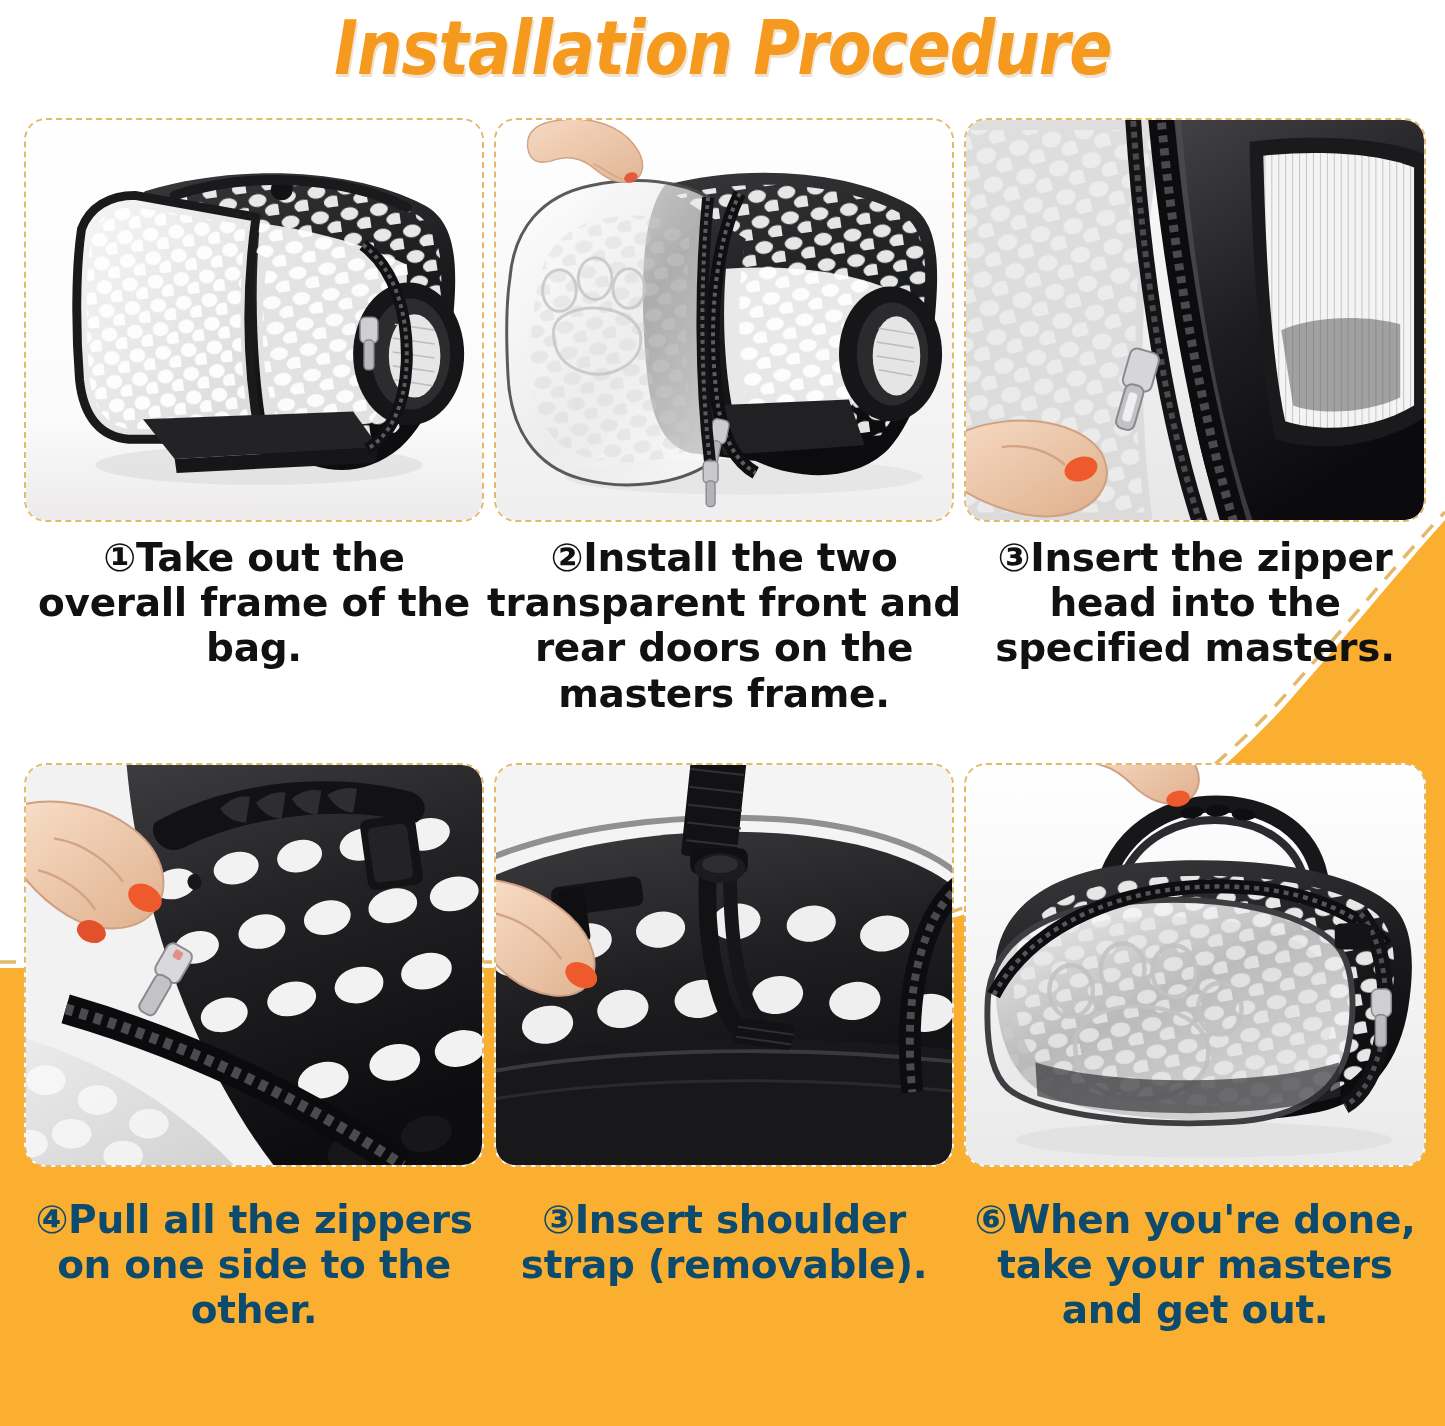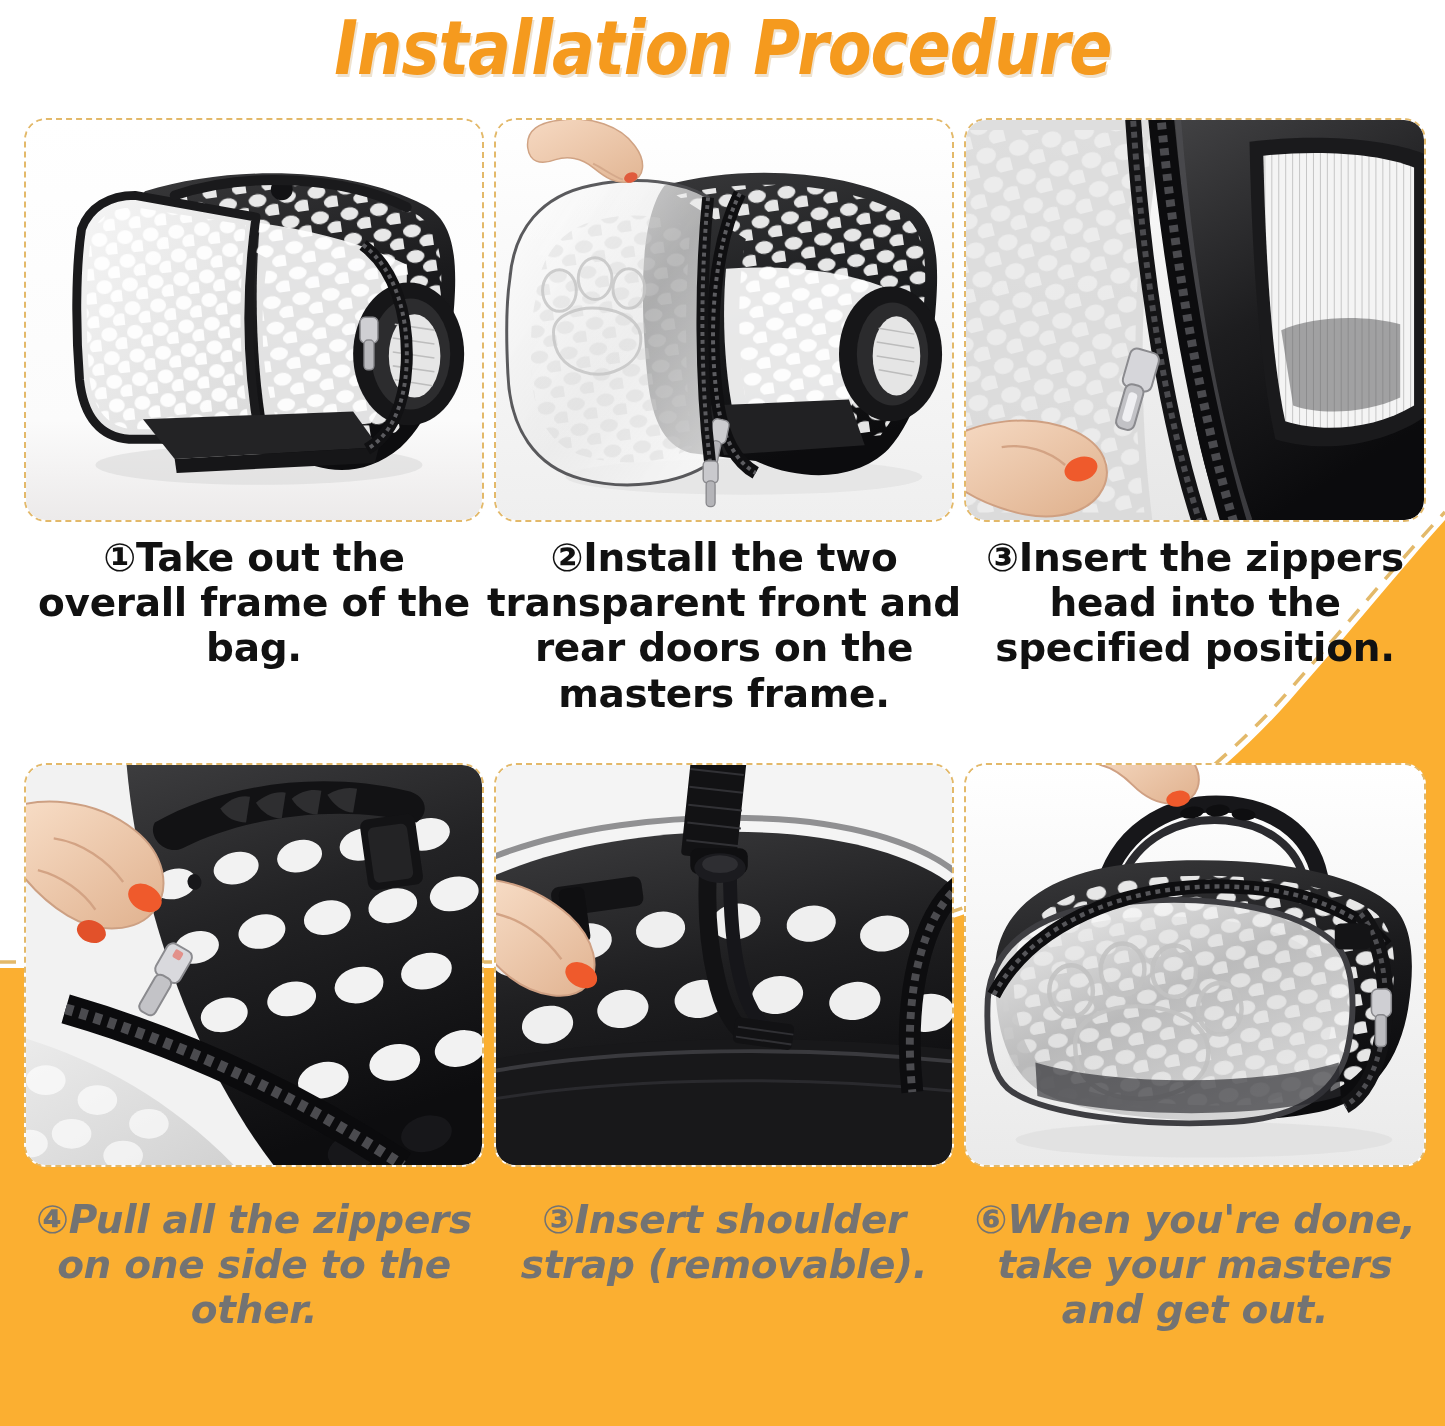--- a/index.html
+++ b/index.html
@@ -49,21 +49,21 @@
   .caption{
     position:absolute;
     text-align:center;
     font-weight:bold;
     line-height:1.16;
     font-size:39px;
     letter-spacing:-.3px;
     font-family:"DejaVu Sans","Liberation Sans",sans-serif;
   }
   .caption.dark{color:#111111;}
-  .caption.light{color:#737373;font-style:italic;}
+  .caption.light{color:#0c4a6e;}
 
   
   .scene{position:absolute;inset:0;}
 </style>
 </head>
 <body>
 
 <div class="page">
 
   <svg class="bg-layer" viewBox="0 0 1445 1426" preserveAspectRatio="none">
@@ -313,21 +313,21 @@
 
             <g>
               <path d="M-30,330 C10,300 70,296 110,314 C140,328 148,352 138,372
                        C126,396 92,404 60,398 C20,390 -10,372 -30,352 Z" fill="url(#g3skin)" stroke="#cfa082" stroke-width="2"></path>
               <path d="M36,330 C60,326 84,334 100,348" fill="none" stroke="#d3a384" stroke-width="2.4"></path>
               <ellipse cx="116" cy="352" rx="17" ry="12" fill="#ef5a2c" transform="rotate(-18 116 352)"></ellipse>
             </g>
           </svg>
         </div>
       </div>
-      <div class="caption dark" style="left:958px;top:535px;width:474px;">③Insert the zippers head into the specified position.</div>
+      <div class="caption dark" style="left:958px;top:535px;width:474px;">③Insert the zipper head into the specified masters.</div>
     </div>
 
     <div class="cell">
       <div class="photo" style="left:24px;top:763px;width:460px;height:404px;">
         <div class="inner">
           <svg class="scene" viewBox="0 0 460 404" preserveAspectRatio="xMidYMid slice">
             <defs>
               <linearGradient id="g4blk" x1="0" y1="0" x2="0.3" y2="1">
                 <stop offset="0%" stop-color="#3f3f41"></stop>
                   <stop offset="45%" stop-color="#232325"></stop>

